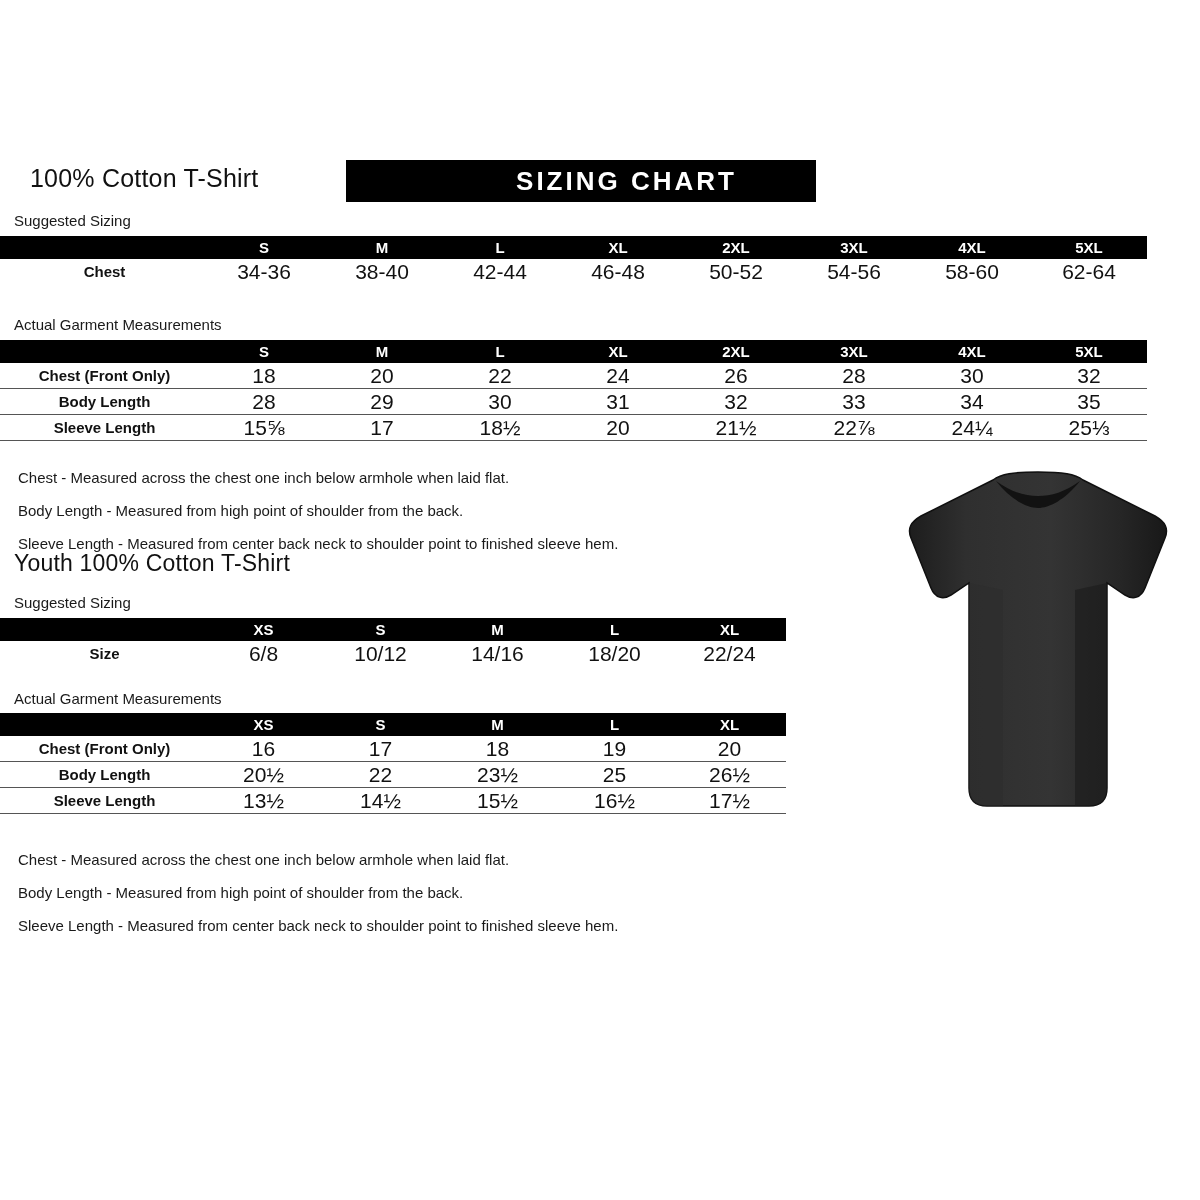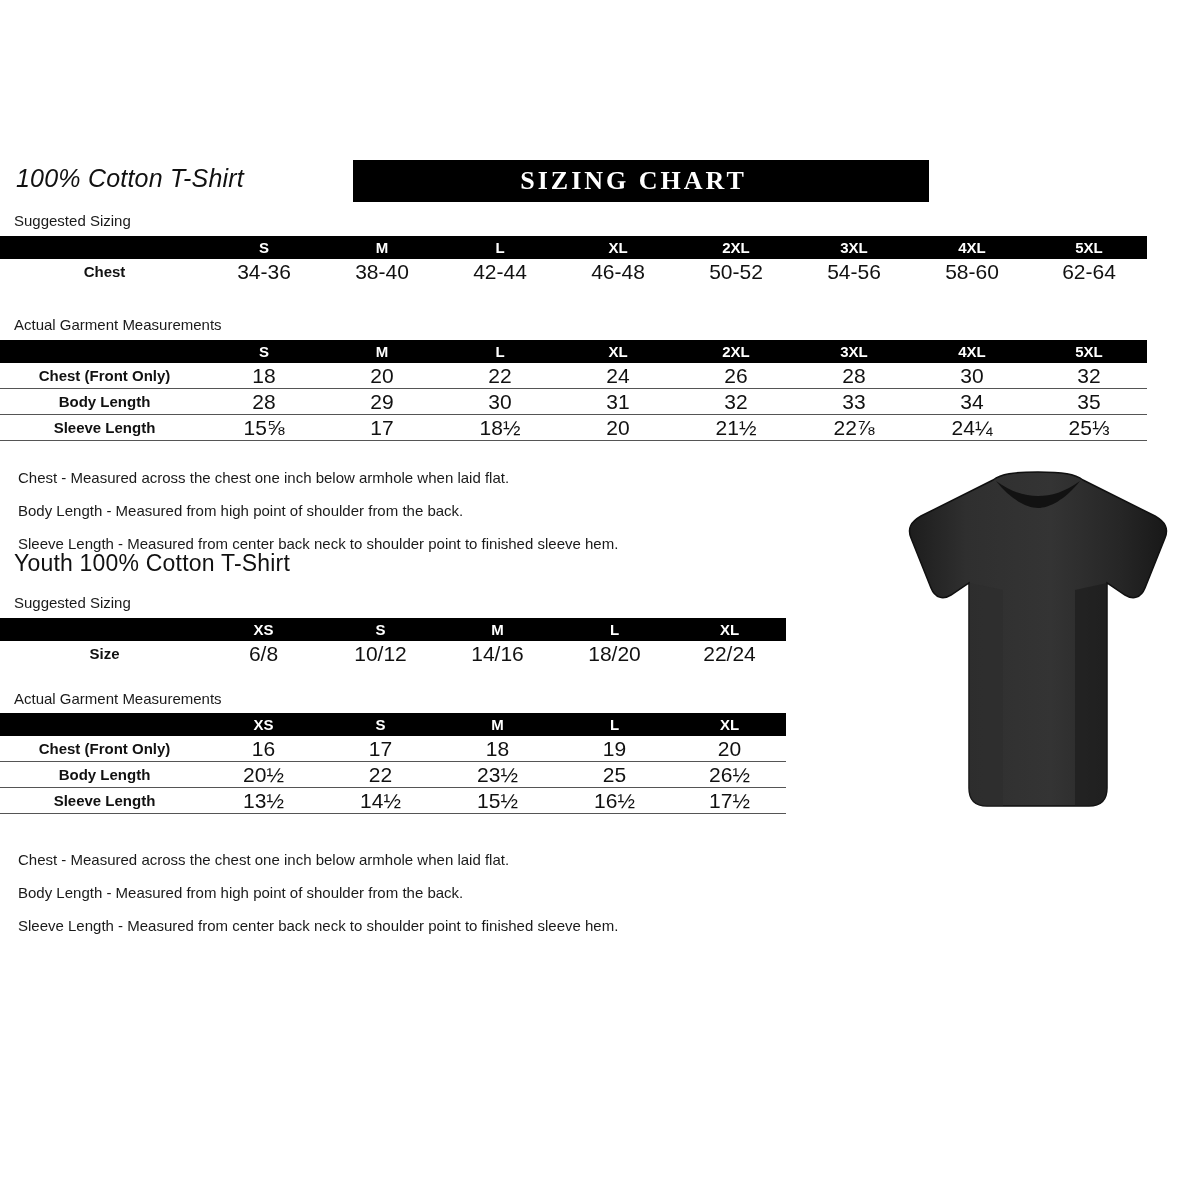--- a/index.html
+++ b/index.html
@@ -27,36 +27,34 @@
   
   .top-row {
     position: absolute;
     left: 14px;
     top: 160px;
     width: 892px;
     height: 42px;
   }
   .main-title {
     position: absolute;
-    left: 2px;
+    left: 16px;
     top: 4px;
     font-size: 25px;
     font-weight: 400;
     letter-spacing: 0.2px;
     white-space: nowrap;
-    font-style: italic;
   }
   .banner {
     position: absolute;
-    left: 339px;
+    left: 332px;
     top: 0;
-    width: 576px;
+    width: 470px;
     height: 42px;
     background: #000000;
-    font-family: Liberation Serif, serif;
   }
   .banner-text {
     position: absolute;
     left: 0;
     top: 0;
     width: 561px;
     height: 42px;
     line-height: 42px;
     text-align: center;
     color: #ffffff;

